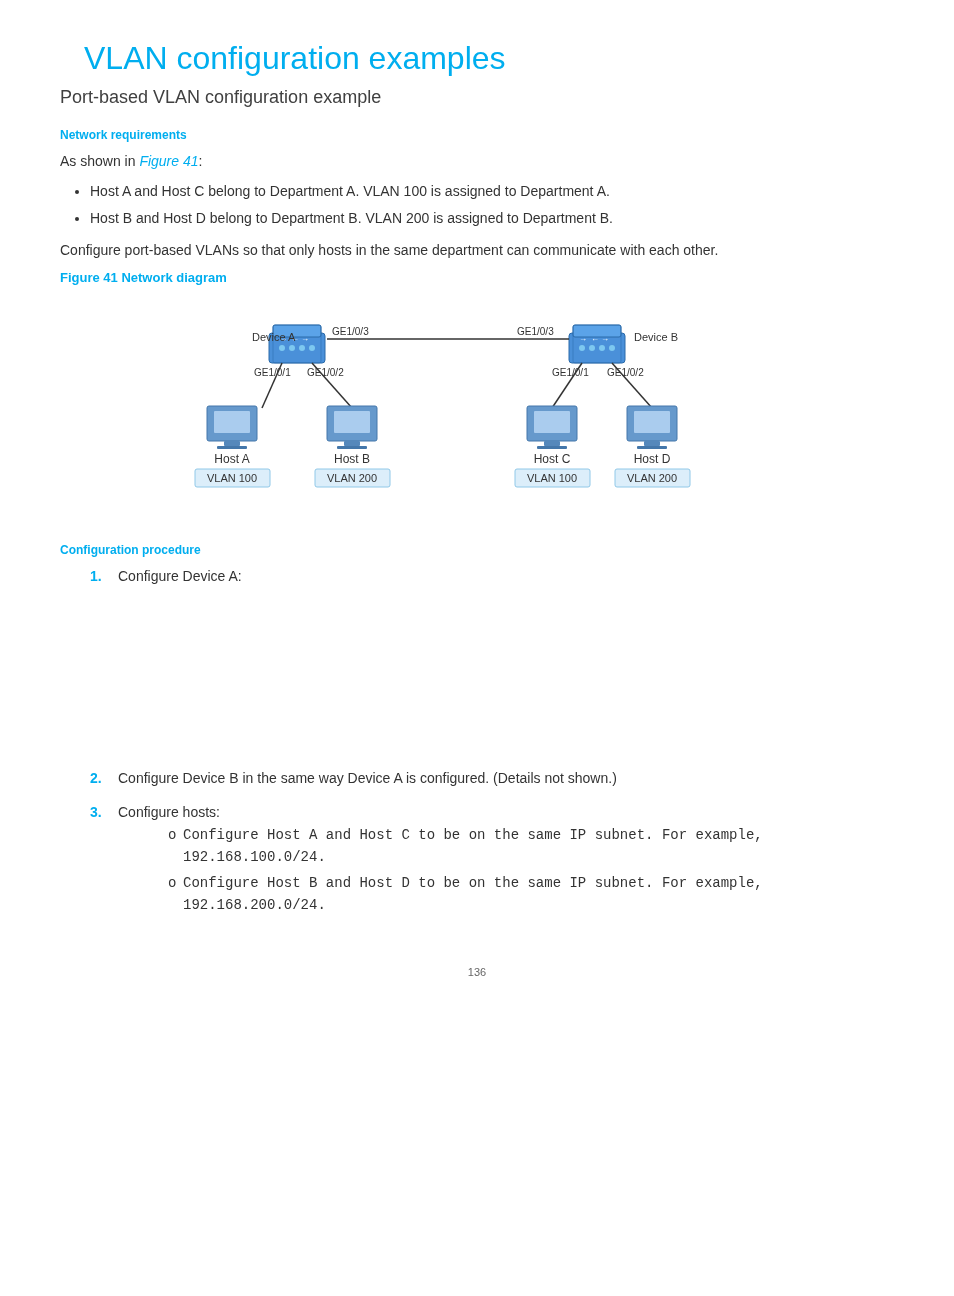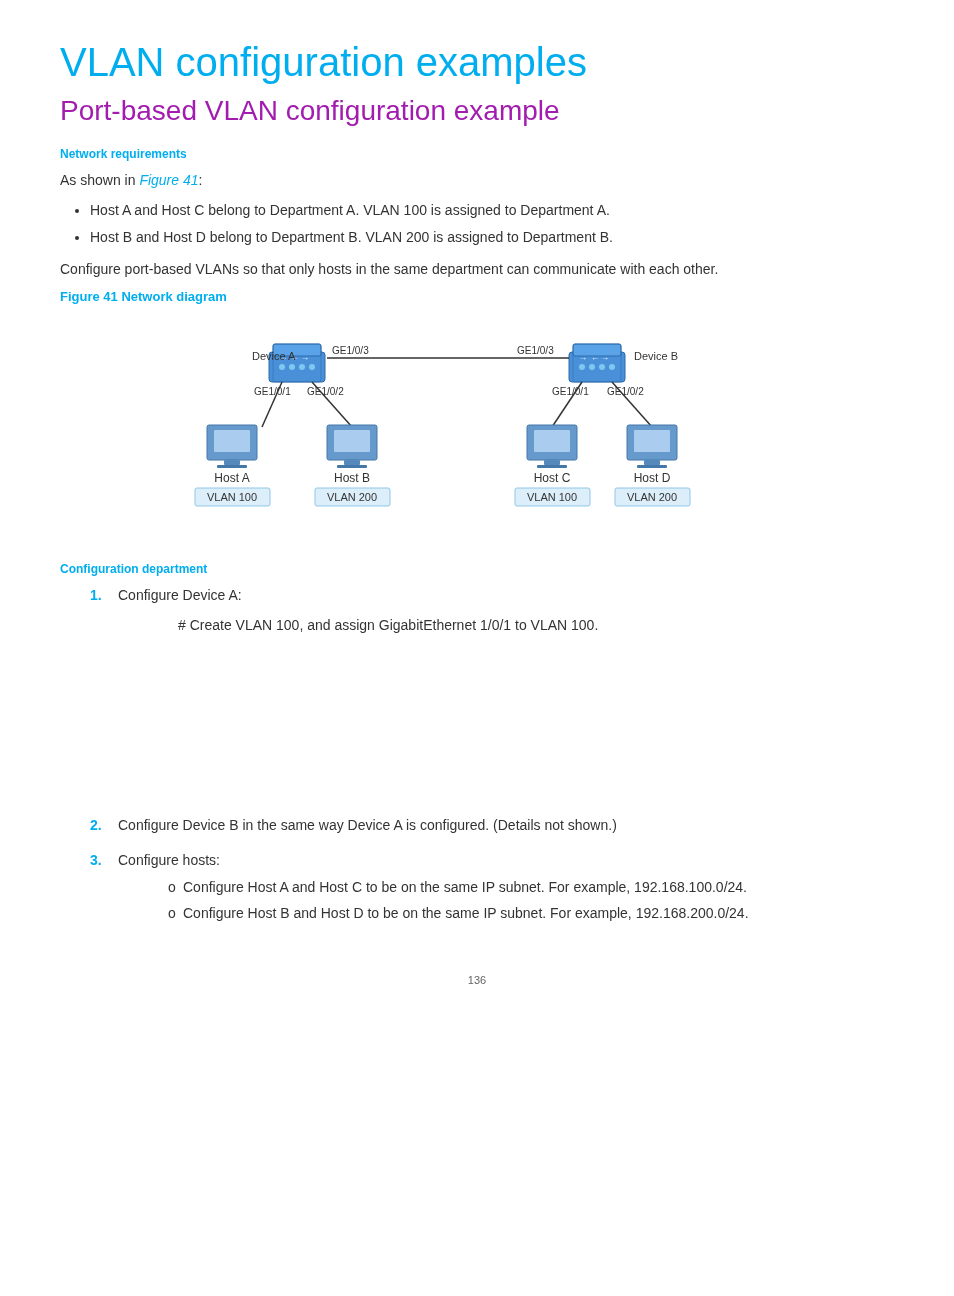--- a/index.html
+++ b/index.html
@@ -6,29 +6,30 @@
     body {
       background: #fff;
       font-family: Arial, sans-serif;
       font-size: 14px;
       color: #333;
       padding: 40px 60px;
       max-width: 954px;
       margin: 0 auto;
     }
     h1 {
-      font-size: 40px;
+      font-size: 32px;
       font-weight: 300;
       color: #00aeef;
       margin-bottom: 10px;
+      margin-left: 24px;
     }
     h2 {
-      font-size: 28px;
+      font-size: 18px;
       font-weight: 300;
-      color: #a21caf;
+      color: #404040;
       margin-bottom: 18px;
       border-bottom: none;
     }
     .section-heading {
       color: #00aeef;
       font-size: 12px;
       font-weight: bold;
       margin-bottom: 8px;
       margin-top: 20px;
     }
@@ -221,41 +222,40 @@
       <rect x="-18" y="3" width="36" height="22" rx="1" fill="#aaccee"></rect>
       <rect x="-8" y="33" width="16" height="5" rx="1" fill="#5588bb"></rect>
       <rect x="-15" y="38" width="30" height="3" rx="1" fill="#4477aa"></rect>
     </g>
     <text x="485" y="160" text-anchor="middle" font-size="12" fill="#333">Host D</text>
     <rect x="448" y="166" width="75" height="18" rx="2" fill="#dceefa" stroke="#90c8e8" stroke-width="1"></rect>
     <text x="485" y="179" text-anchor="middle" font-size="11" fill="#333">VLAN 200</text>
   </svg>
 </div>
 
-<div class="section-heading">Configuration department</div>
+<div class="section-heading">Configuration procedure</div>
 
 <ol class="numbered-list">
   <li>
     <div>
       <span>Configure Device A:</span>
       <div style="margin-top: 8px;">
-        <p class="code-comment"># Create VLAN 100, and assign GigabitEthernet 1/0/1 to VLAN 100.</p>
         <div style="height: 50px;"></div>
         <div style="height: 50px;"></div>
         <div style="height: 60px;"></div>
       </div>
     </div>
   </li>
   <li>
     <div>Configure Device B in the same way Device A is configured. (Details not shown.)</div>
   </li>
   <li>
     <div>
       <span>Configure hosts:</span>
-      <ul class="sub-list" style="margin-top: 5px;">
+      <ul class="sub-list" style=" font-family: Liberation Mono, monospace;">
         <li>Configure Host A and Host C to be on the same IP subnet. For example,  192.168.100.0/24.</li>
         <li>Configure Host B and Host D to be on the same IP subnet. For example,  192.168.200.0/24.</li>
       </ul>
     </div>
   </li>
 </ol>
 
 <div class="page-number">136</div>
 
 </body></html>

